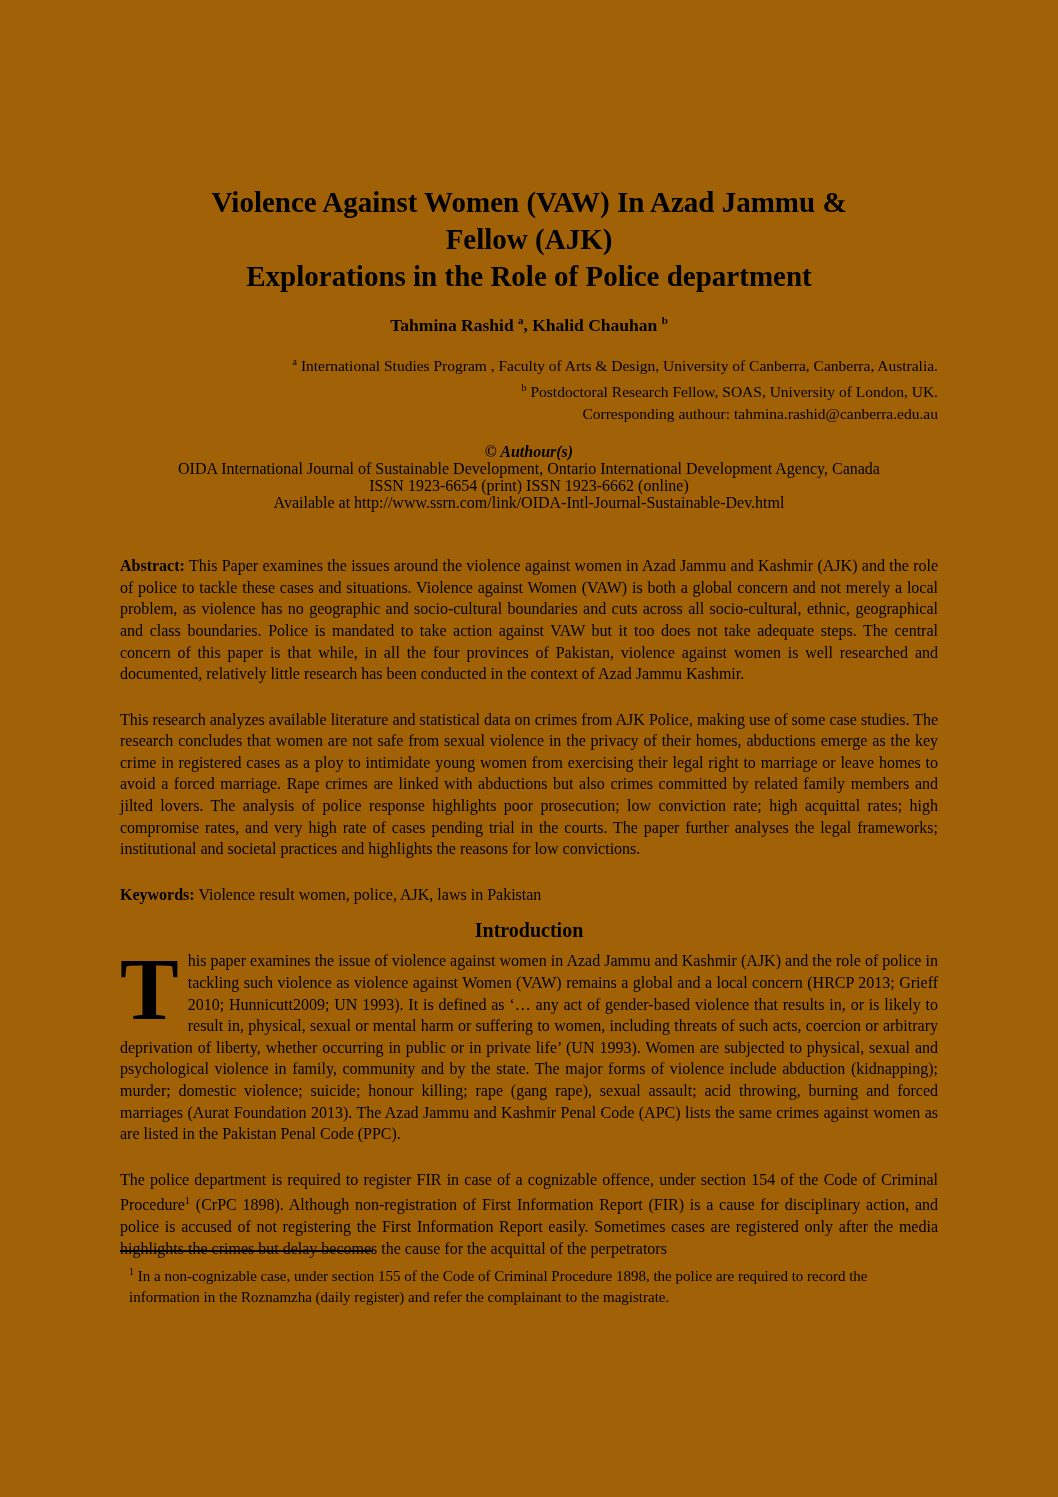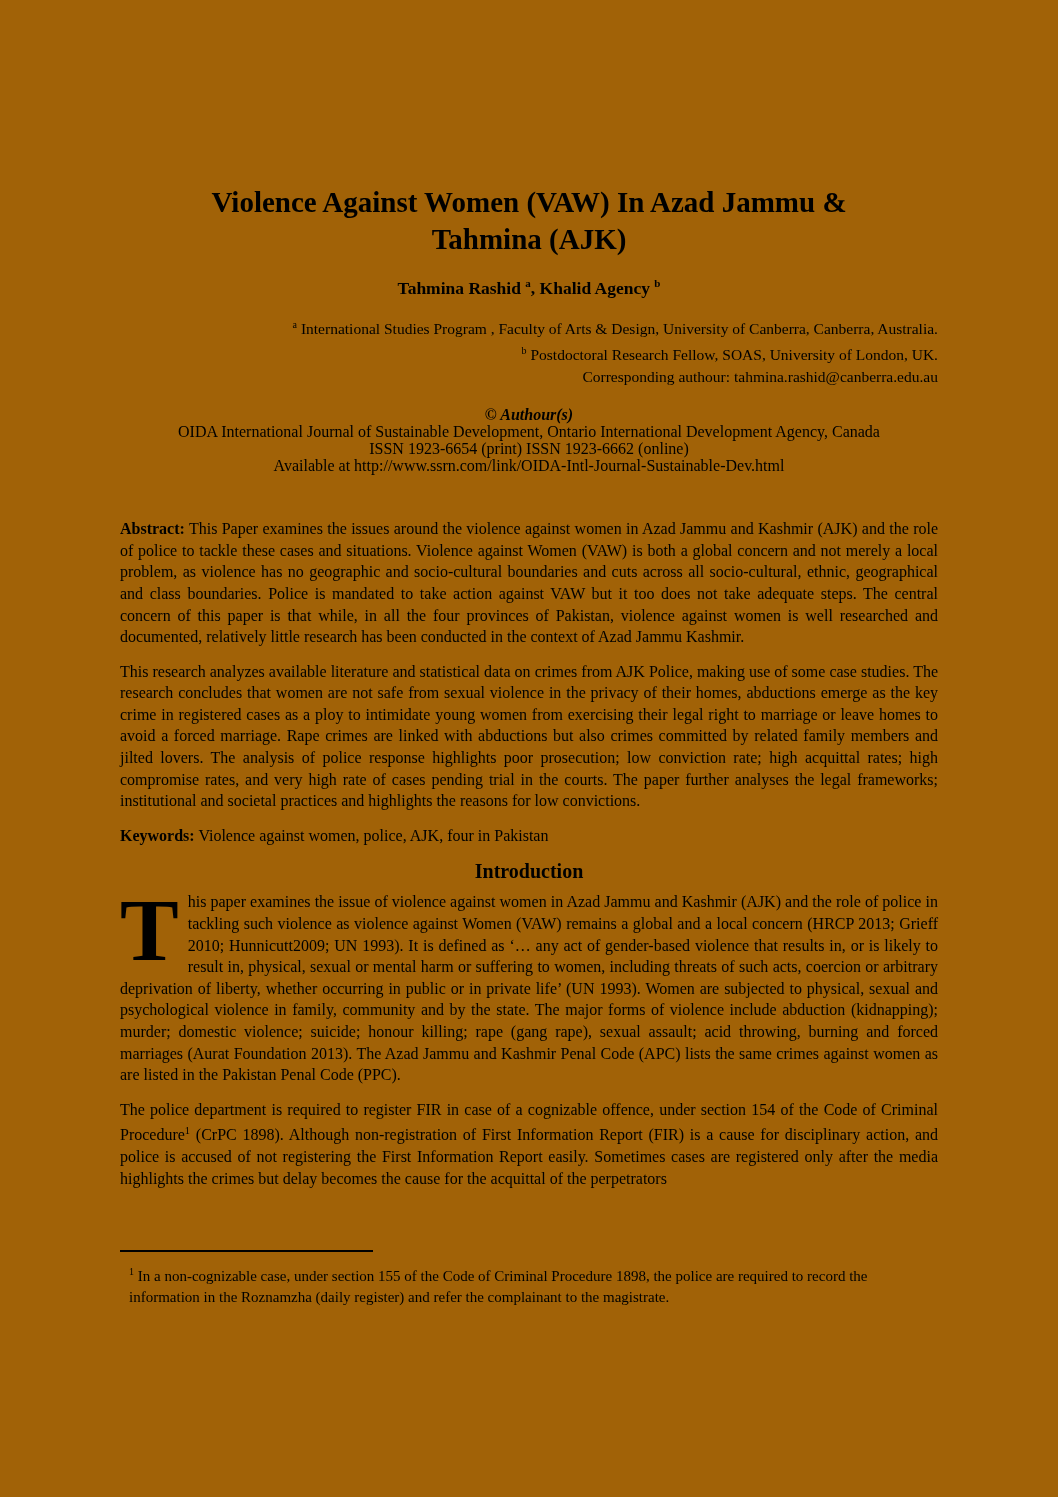--- a/index.html
+++ b/index.html
@@ -51,21 +51,21 @@
     font-style: italic;
     font-weight: bold;
   }
   .body-para {
     text-align: justify;
     font-size: 16px;
     line-height: 21.6px;
     margin: 0;
   }
   .abstract-para { margin-top: 44px; }
-  .stacked-para { margin-top: 13px; }
+  .stacked-para { margin-top: 24px; }
   .bold-label { font-weight: bold; }
   .intro-heading {
     margin-top: 15px;
     text-align: center;
     font-weight: bold;
     font-size: 20px;
     line-height: 21px;
   }
   .intro-para { margin-top: 9px; }
   .drop-cap {
@@ -96,26 +96,27 @@
   .footnote-text sup { font-size: 10px; }
 </style>
 </head>
 <body>
 
 <div class="page">
   <div class="content">
 
     <div class="title-block">
       <div>Violence Against Women (VAW) In Azad Jammu &amp;</div>
-      <div>Tahmina (AJK)</div>
+      <div>Fellow (AJK)</div>
+      <div>Explorations in the Role of Police department</div>
     </div>
 
     <div class="authors-line">
       <span>Tahmina Rashid</span>
-      <sup>a</sup><span>, </span><span>Khalid Agency</span>
+      <sup>a</sup><span>, </span><span>Khalid Chauhan</span>
       <sup>b</sup>
     </div>
 
     <div class="affiliations">
       <div><sup>a</sup><span> International Studies Program , Faculty of Arts &amp; Design, University of Canberra, Canberra, Australia.</span></div>
       <div><sup>b</sup><span> Postdoctoral Research Fellow, SOAS, University of London, UK.</span></div>
       <div>Corresponding authour: tahmina.rashid@canberra.edu.au</div>
     </div>
 
     <div class="pub-block">
@@ -127,21 +128,21 @@
 
     <p class="body-para abstract-para">
       <span class="bold-label">Abstract:</span>
       <span>This Paper examines the issues around the violence against women in Azad Jammu and Kashmir (AJK) and the role of police to tackle these cases and situations. Violence against Women (VAW) is both a global concern and not merely a local problem, as violence has no geographic and socio-cultural boundaries and cuts across all socio-cultural, ethnic, geographical and class boundaries. Police is mandated to take action against VAW but it too does not take adequate steps. The central concern of this paper is that while, in all the four provinces of Pakistan, violence against women is well researched and documented, relatively little research has been conducted in the context of Azad Jammu Kashmir.</span>
     </p>
 
     <p class="body-para stacked-para">This research analyzes available literature and statistical data on crimes from AJK Police, making use of some case studies. The research concludes that women are not safe from sexual violence in the privacy of their homes, abductions emerge as the key crime in registered cases as a ploy to intimidate young women from exercising their legal right to marriage or leave homes to avoid a forced marriage. Rape crimes are linked with abductions but also crimes committed by related family members and jilted lovers. The analysis of police response highlights poor prosecution; low conviction rate; high acquittal rates; high compromise rates, and very high rate of cases pending trial in the courts. The paper further analyses the legal frameworks; institutional and societal practices and highlights the reasons for low convictions.</p>
 
     <p class="body-para stacked-para">
       <span class="bold-label">Keywords:</span>
-      <span>Violence against women, police, AJK, four in Pakistan</span>
+      <span>Violence result women, police, AJK, laws in Pakistan</span>
     </p>
 
     <div class="intro-heading">Introduction</div>
 
     <p class="body-para intro-para">
       <span class="drop-cap">T</span><span>his paper examines the issue of violence against women in Azad Jammu and Kashmir (AJK) and the role of police in tackling such violence as violence against Women (VAW) remains a global and a local concern (HRCP 2013; Grieff 2010; Hunnicutt2009; UN 1993). It is defined as ‘… any act of gender-based violence that results in, or is likely to result in, physical, sexual or mental harm or suffering to women, including threats of such acts, coercion or arbitrary deprivation of liberty, whether occurring in public or in private life’ (UN 1993). Women are subjected to physical, sexual and psychological violence in family, community and by the state. The major forms of violence include abduction (kidnapping); murder; domestic violence; suicide; honour killing; rape (gang rape), sexual assault; acid throwing, burning and forced marriages (Aurat Foundation 2013). The Azad Jammu and Kashmir Penal Code (APC) lists the same crimes against women as are listed in the Pakistan Penal Code (PPC).</span>
     </p>
 
     <p class="body-para stacked-para">
       <span>The police department is required to register FIR in case of a cognizable offence, under section 154 of the Code of Criminal Procedure</span><sup>1</sup><span> (CrPC 1898). Although non-registration of First Information Report (FIR) is a cause for disciplinary action, and police is accused of not registering the First Information Report easily. Sometimes cases are registered only after the media highlights the crimes but delay becomes the cause for the acquittal of the perpetrators</span>

